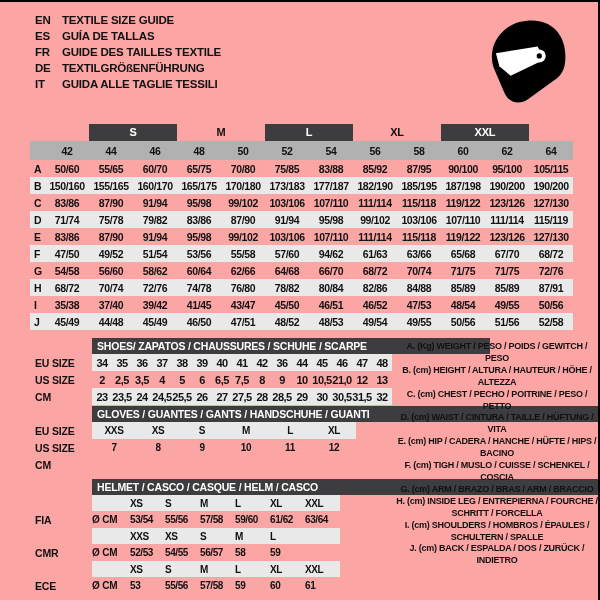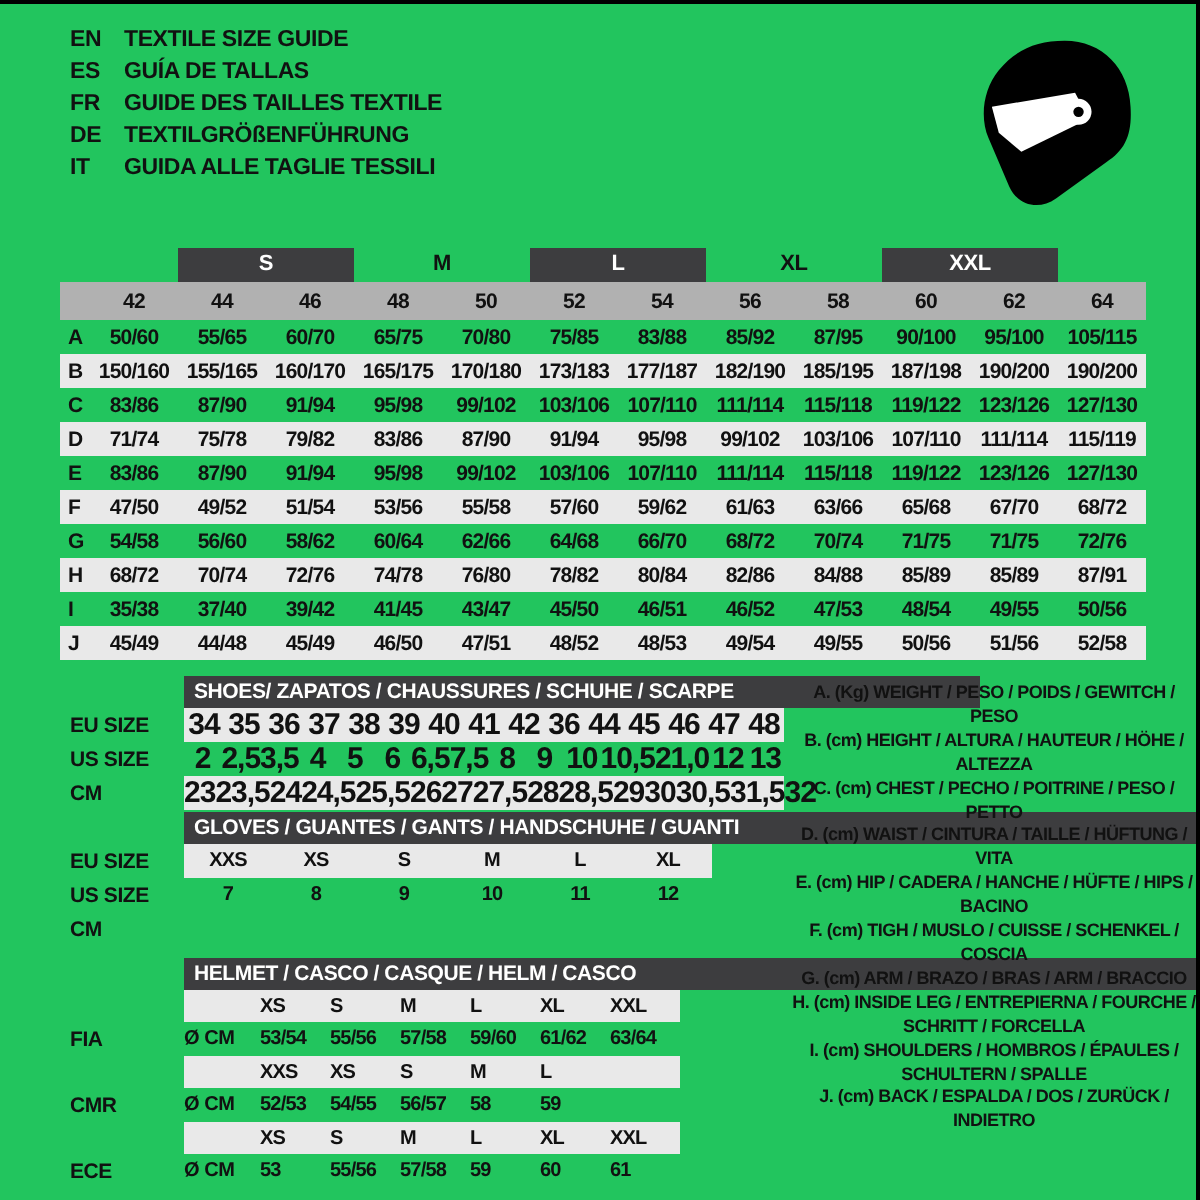--- a/index.html
+++ b/index.html
@@ -1,18 +1,18 @@
 <!DOCTYPE html>
 <html><head>
 <meta charset="utf-8">
 <style>
   * { margin:0; padding:0; box-sizing:border-box; }
   html,body { background:#fff; }
   body { font-family:"Liberation Sans", sans-serif; font-weight:bold; color:#111; }
-  #page { position:relative; width:600px; height:600px; background:#22c55e;
+  #page { position:relative; width:600px; height:600px; background:#fca5a5;
           border-top:2px solid #000; border-right:2px solid #000; overflow:hidden;
           letter-spacing:-0.2px;padding-left:44px; }
 
   
   .lang-block { position:absolute; left:35px; top:10px; }
   .lang-row { display:flex; height:16px; align-items:center; font-size:11.5px; }
   .lang-code { width:27px; }
 
   
   .helmet-logo { position:absolute; left:489px; top:14px; width:78px; height:92px; }
@@ -36,21 +36,21 @@
 
   
   .sec-title { margin-left:92px; height:16px; background:#3d3d3f; color:#fff;
                font-size:10.5px; line-height:16px; padding-left:5px; }
   .srow { display:flex; height:17px; align-items:center; padding-left:35px; font-size:10px; }
   .slabel { width:57px; font-size:10.5px; }
   .scells { display:flex; height:17px; align-items:center; }
   .shoes-section .scells { width:300px; }
   .gloves-section .scells { width:264px; }
   .scell { flex:1; text-align:center; letter-spacing:-0.4px; }
-  .shoes-section .scell { letter-spacing:-0.5px; font-size:15px; }
+  .shoes-section .scell { letter-spacing:-0.5px; font-size:11px; }
   .rows div.srow:nth-of-type(odd) .scells { background:#e9e9e9; }
   .shoes-section { position:absolute; left:0; top:336px; width:490px; }
   .gloves-section { position:absolute; left:0; top:404px; width:598px; }
   .helmet-section { position:absolute; left:0; top:477px; width:598px; }
 
   .hsizerow { margin-left:92px; width:248px; height:16px; background:#e9e9e9;
               display:flex; align-items:center; padding-left:38px; font-size:10px; }
   .hvalrow { display:flex; height:17px; align-items:center; padding-left:35px; font-size:10px; }
   .hglabel { width:57px; font-size:10.5px; }
   .hunit { width:38px; }
@@ -228,21 +228,21 @@
         <div class="trow">
           <span class="tlabel">F</span>
           <span class="tcells">
 
           <span class="tcell">47/50</span>
             <span class="tcell">49/52</span>
             <span class="tcell">51/54</span>
             <span class="tcell">53/56</span>
             <span class="tcell">55/58</span>
             <span class="tcell">57/60</span>
-            <span class="tcell">59/62</span>
+            <span class="tcell">94/62</span>
             <span class="tcell">61/63</span>
             <span class="tcell">63/66</span>
             <span class="tcell">65/68</span>
             <span class="tcell">67/70</span>
             <span class="tcell">68/72</span>
           </span>
         </div>
 
         <div class="trow">
           <span class="tlabel">G</span>

